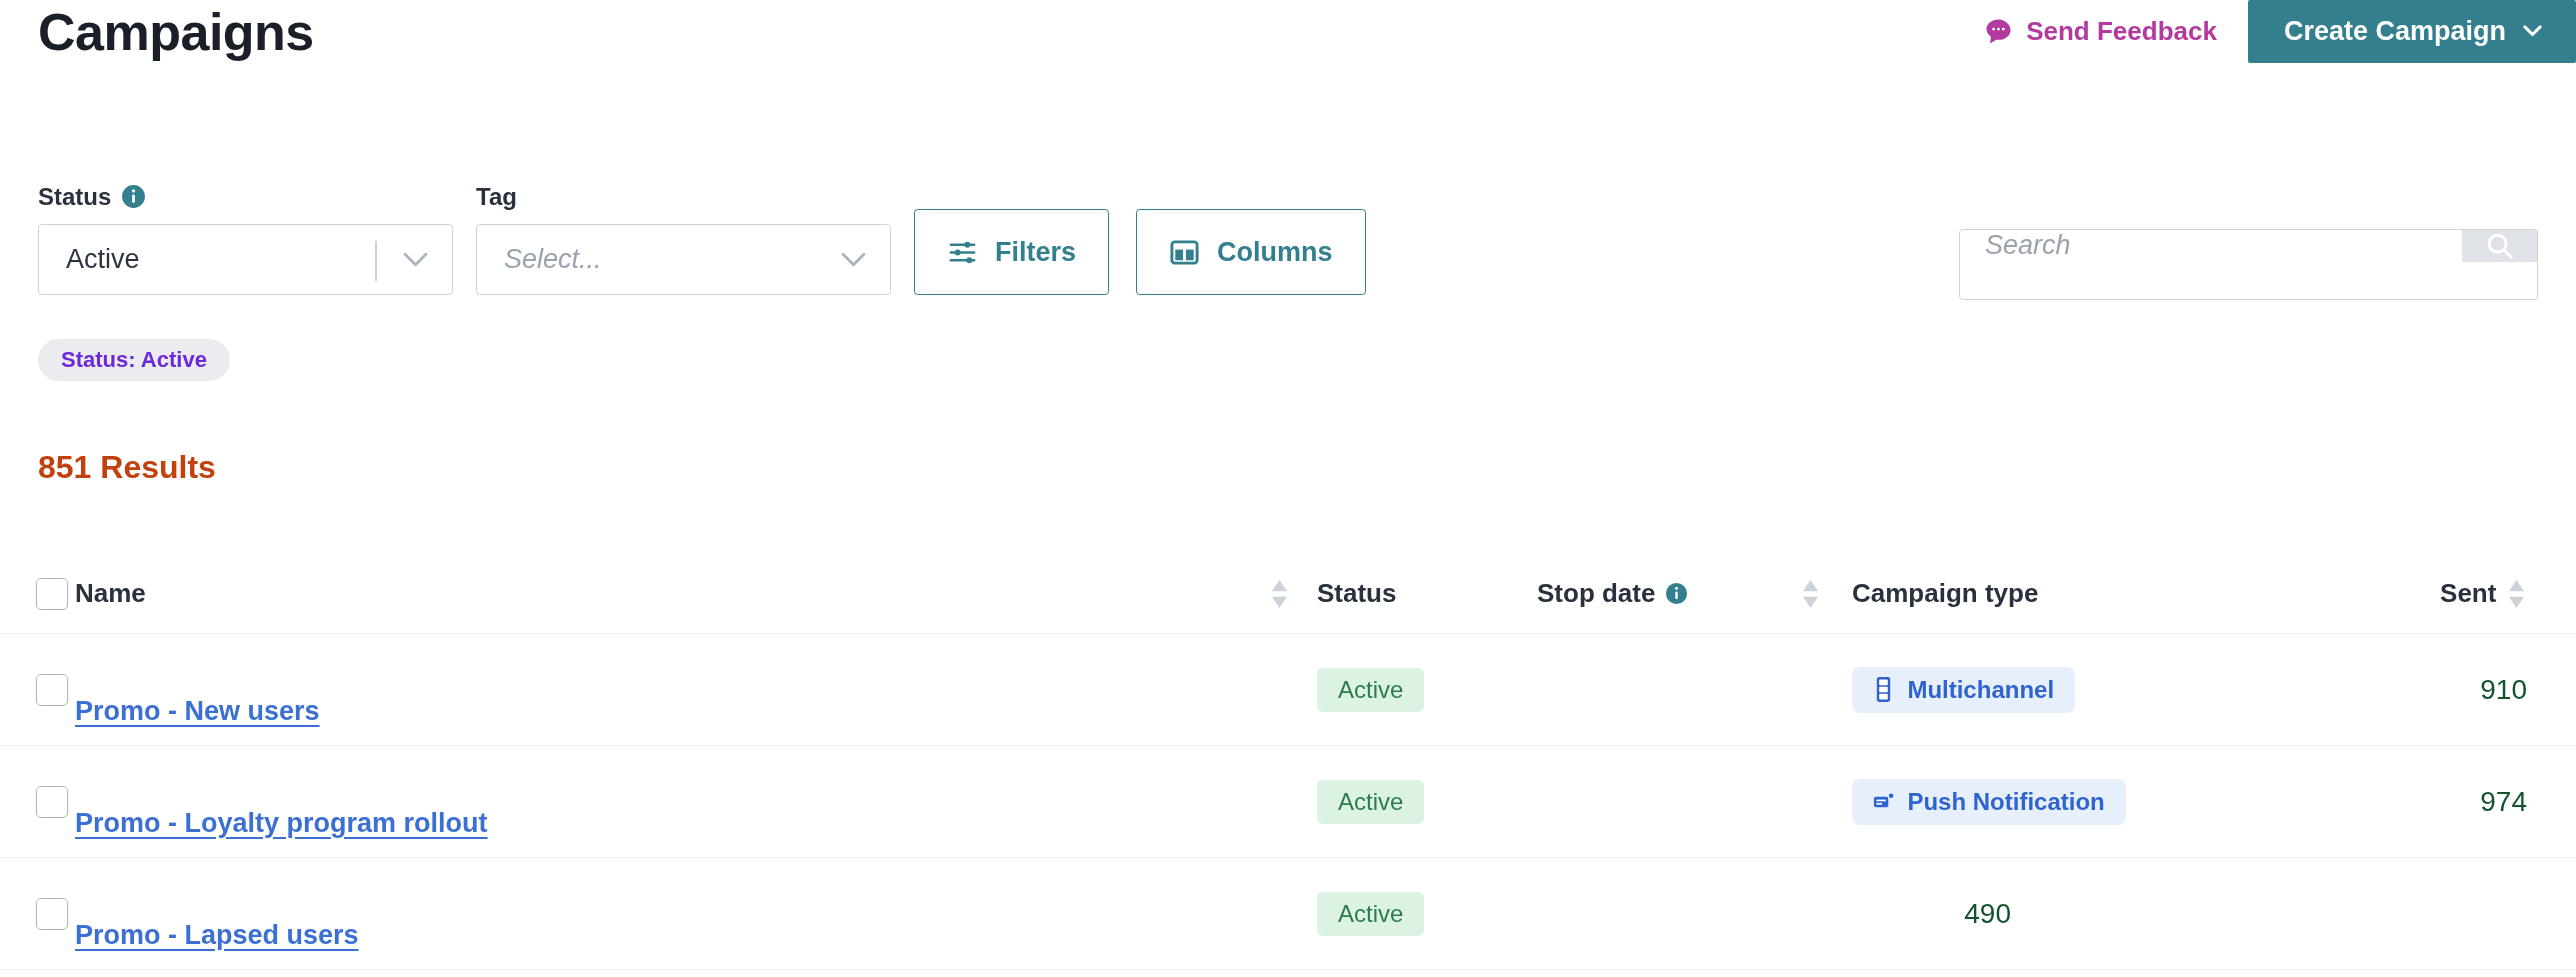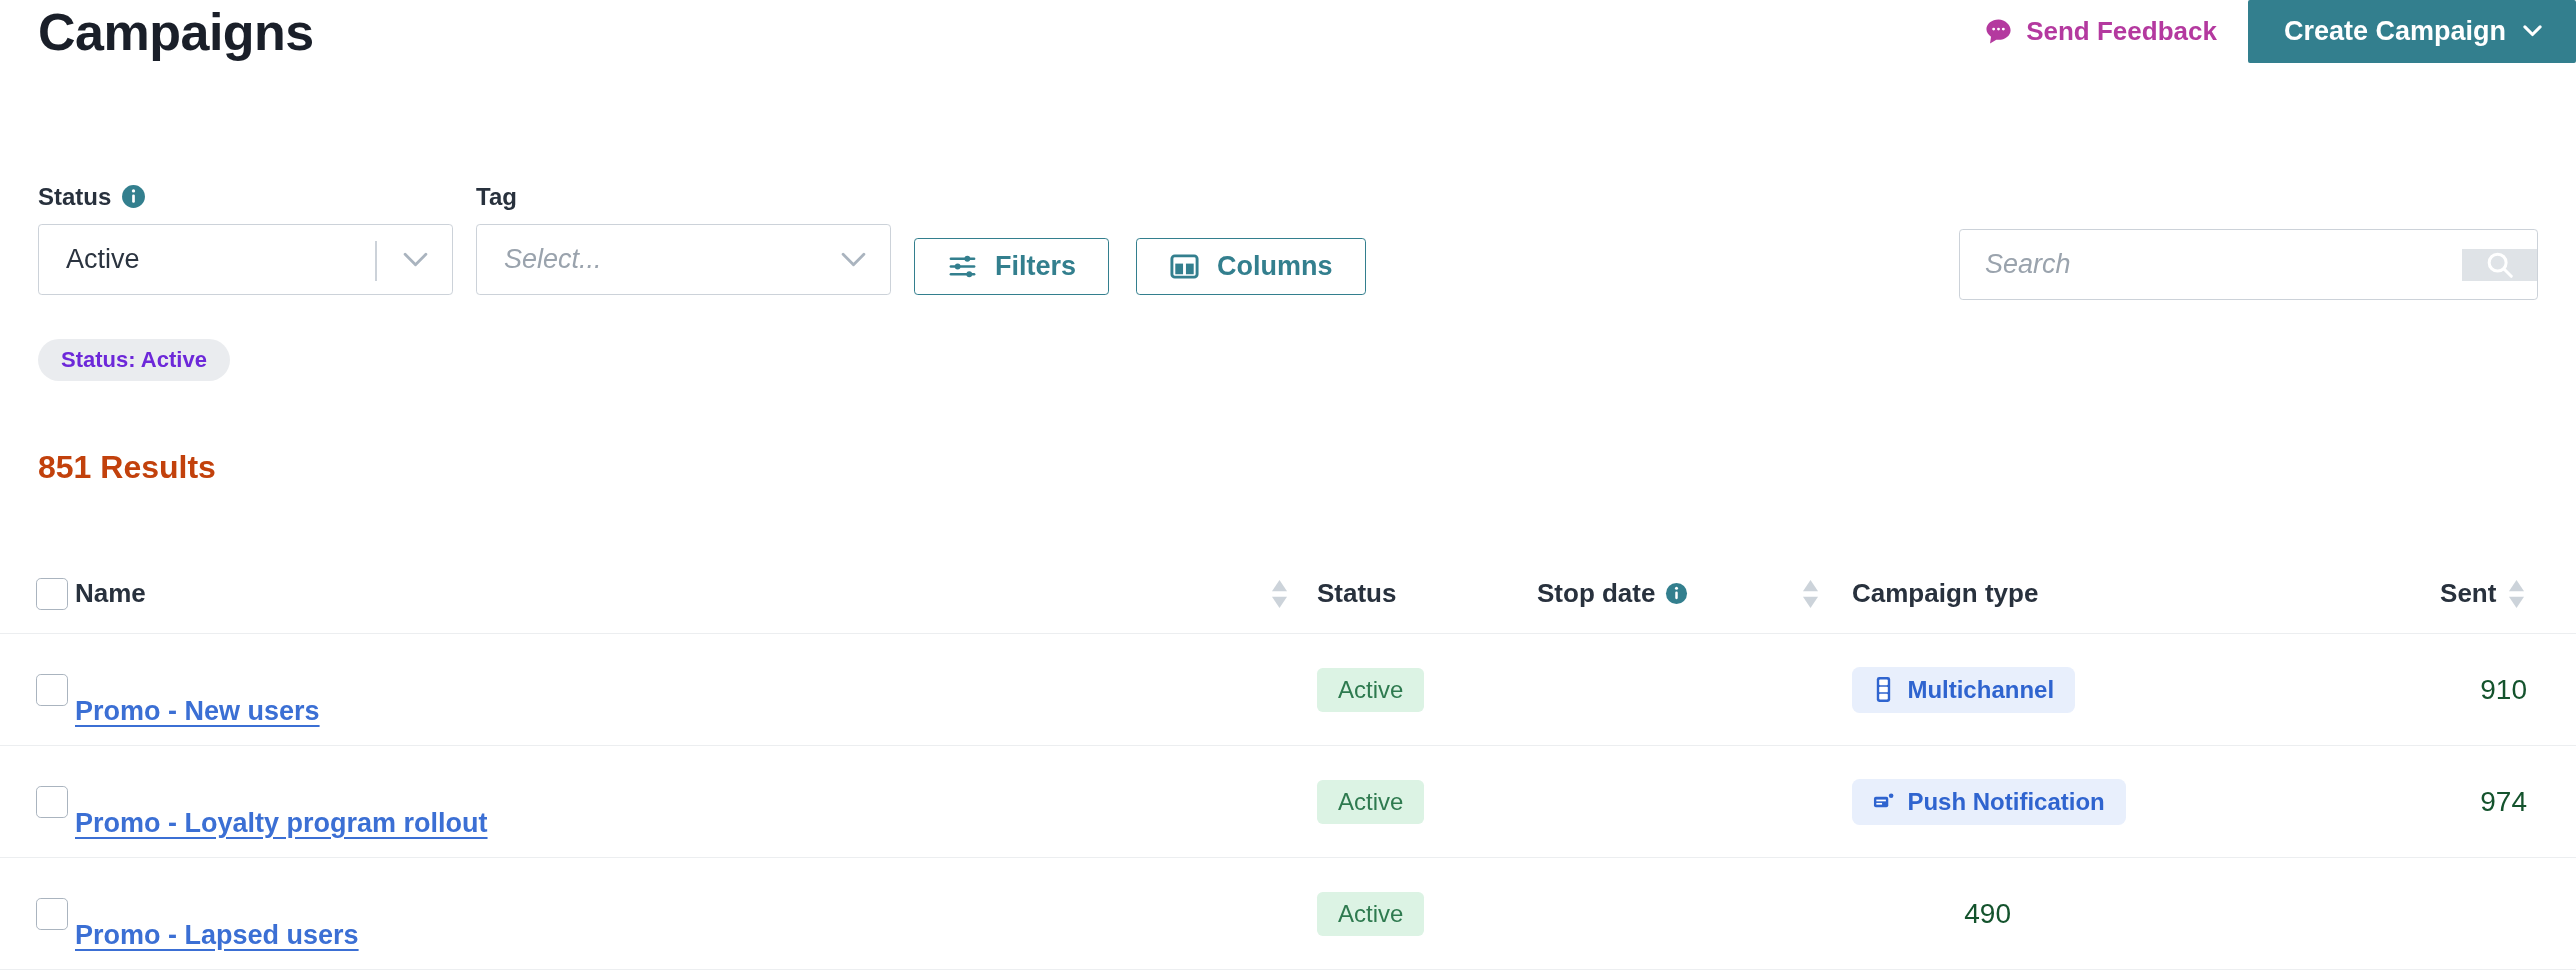--- a/index.html
+++ b/index.html
@@ -72,34 +72,34 @@
     width: 1.9px; height: 40px; background: #ccd2d9;
   }
   .select-caret {
     position: absolute; right: 23px; top: 50%; transform: translateY(-50%);
     width: 27px; height: 17px; display: block;
   }
   .gap-24 { width: 23px; }
   .gap-28 { width: 27px; }
 
   .ghost-btn {
-    height: 57px; background: #ffffff; border: 1.9px solid #337f8e;
+    height: 86px; background: #ffffff; border: 1.9px solid #337f8e;
     border-radius: 3.8px; color: #337f8e;
     font-size: 27px; font-weight: 700;
     display: flex; align-items: center; justify-content: center; gap: 17px;
     padding: 0 32px; cursor: pointer; white-space: nowrap;
     font-family: "Liberation Sans", sans-serif;
   }
   .btn-icon { display: block; width: 31px; height: 31px; flex: none; }
 
   .search-wrap {
     position: absolute; right: 38px; top: 229px;
     width: 579px; height: 71px;
     border: 1.9px solid #ccd2d9; border-radius: 3.8px;
-    display: flex; align-items: center; background: #ffffff; overflow: hidden;
+    display: flex; align-items: flex-start; background: #ffffff; overflow: hidden;
   }
   .search-input {
     flex: 1; border: none; outline: none; background: transparent;
     font-size: 27px; font-style: italic; color: #2b3440;
     padding-left: 25px; font-family: "Liberation Sans", sans-serif;
   }
   .search-input::placeholder { color: #9aa3ad; font-style: italic; }
   .search-btn {
     width: 75px; background: #dfe3e7; border: none; cursor: pointer;
     display: flex; align-items: center; justify-content: center;

